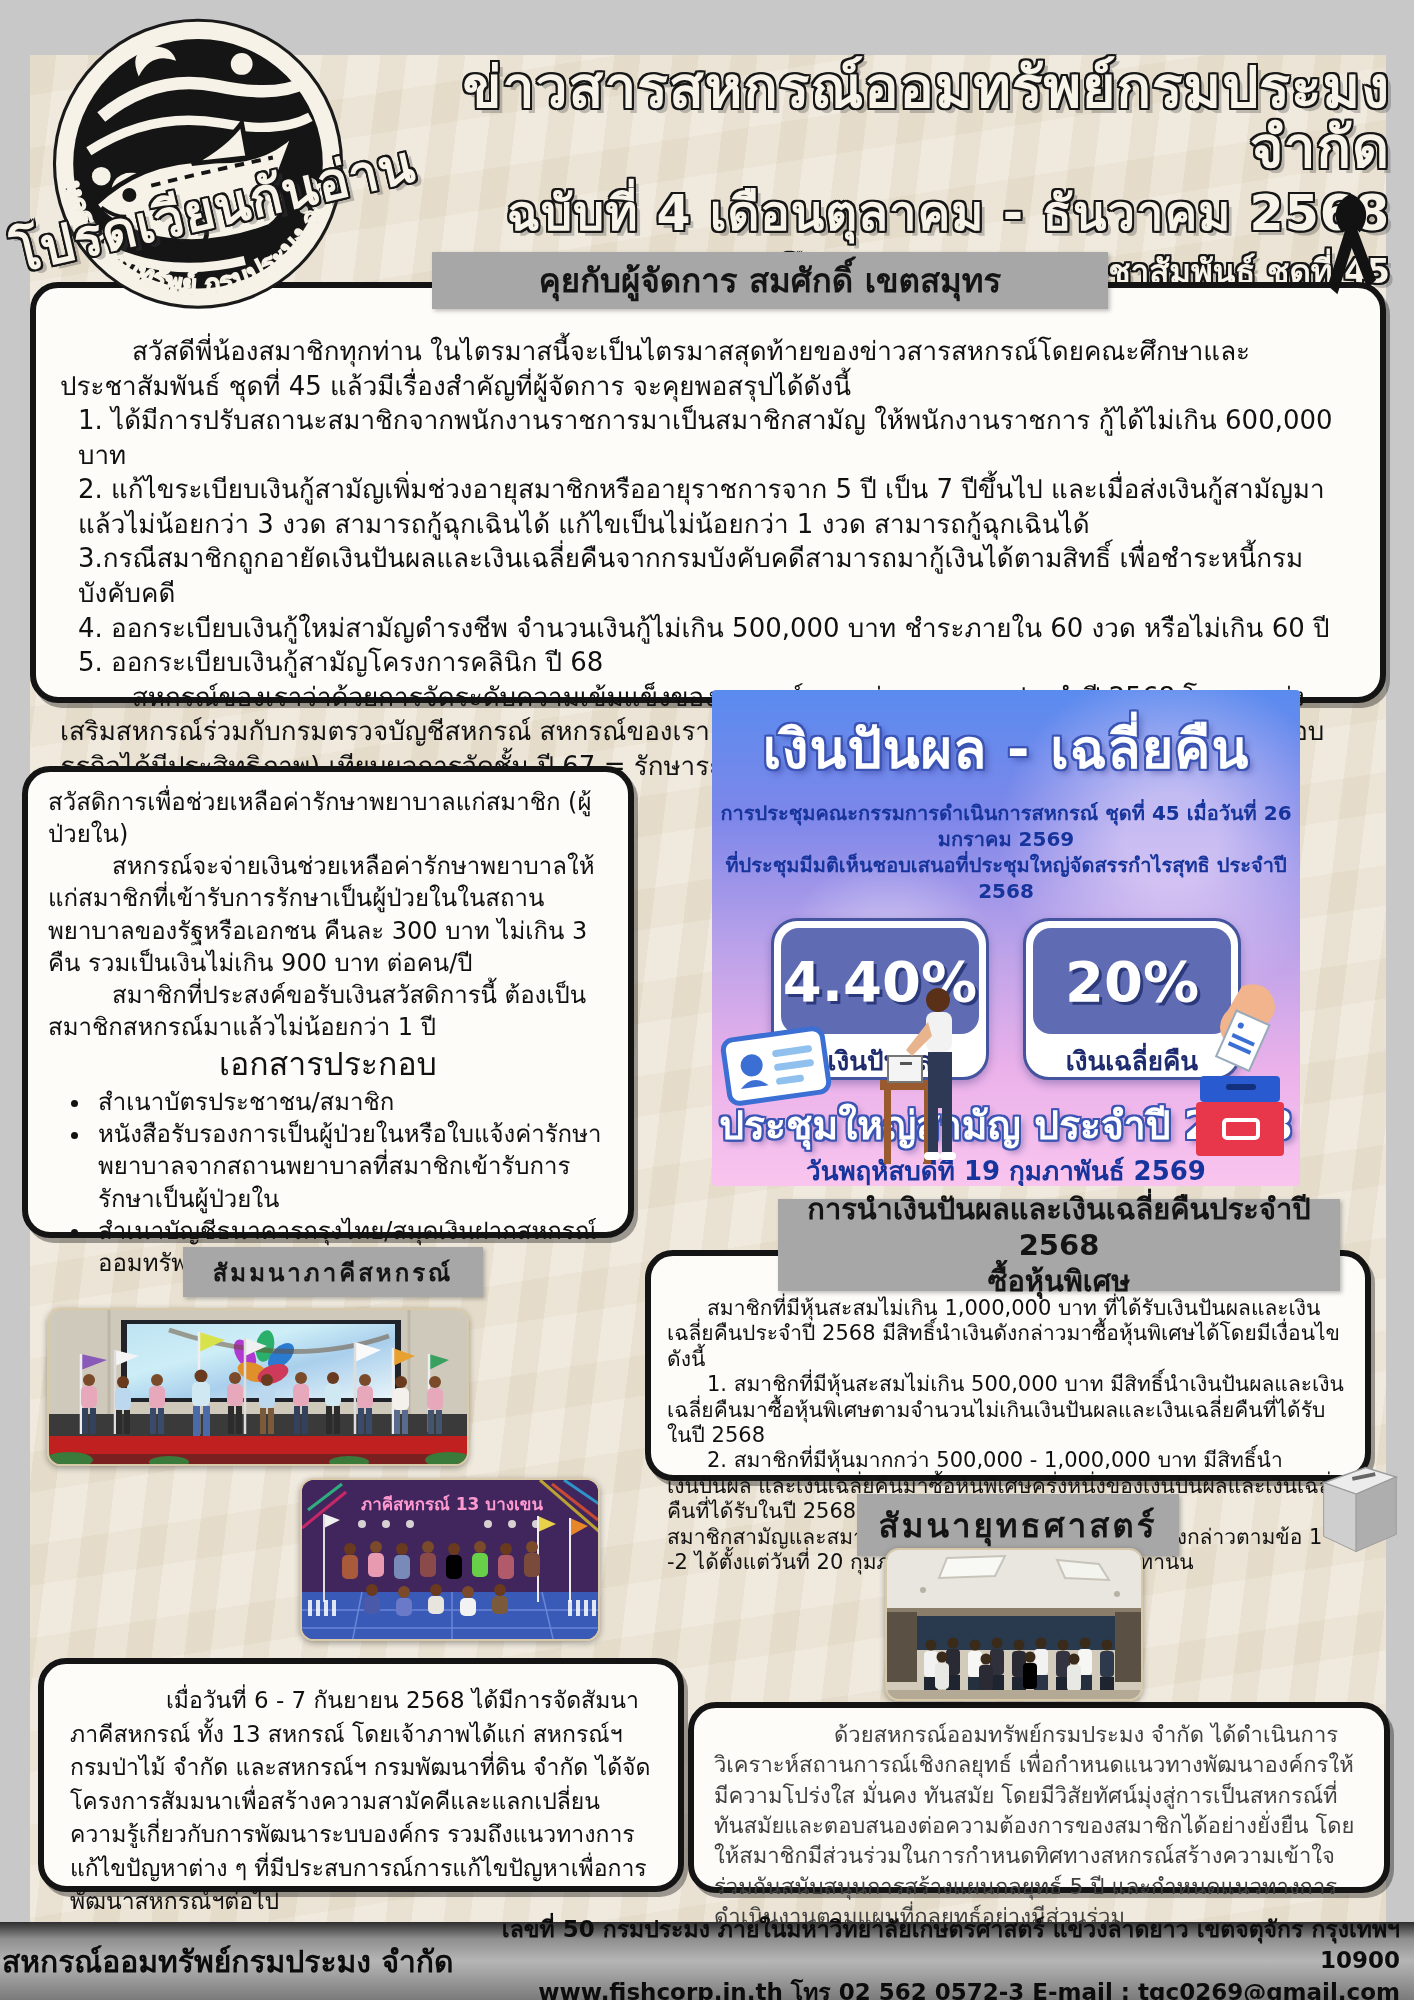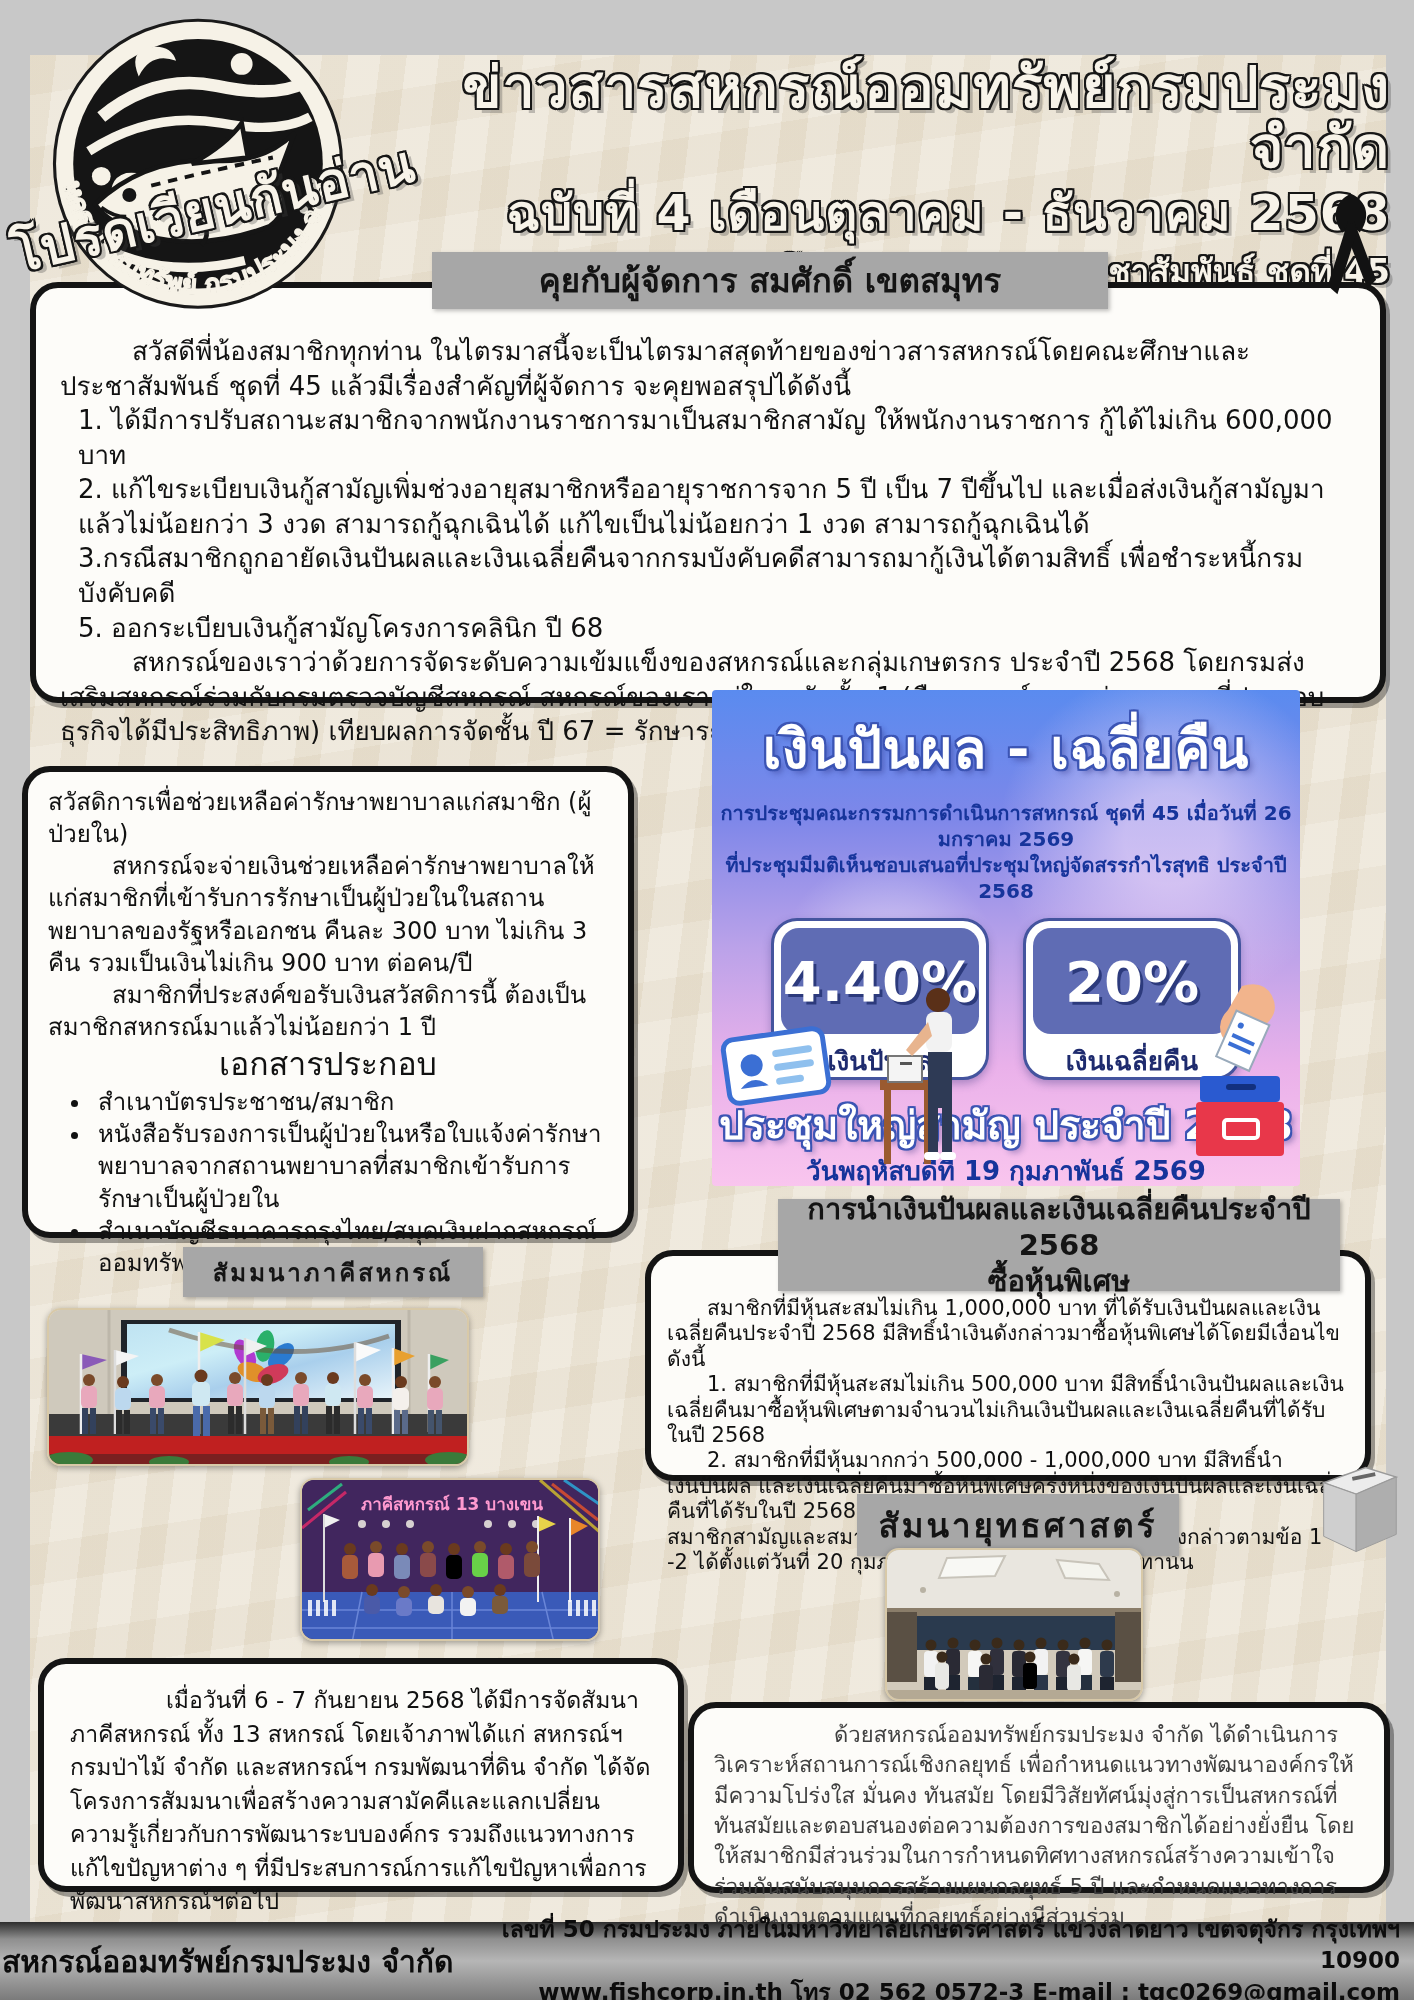--- a/index.html
+++ b/index.html
@@ -127,20 +127,21 @@
       <path d="M37 38 L16 106 L6 97 L27 30 Z" fill="#121212"></path>
     </svg>
   </div>
 
   <div class="abs round-box manager-box">
     <p class="ind">สวัสดีพี่น้องสมาชิกทุกท่าน ในไตรมาสนี้จะเป็นไตรมาสสุดท้ายของข่าวสารสหกรณ์โดยคณะศึกษาและประชาสัมพันธ์ ชุดที่ 45 แล้วมีเรื่องสำคัญที่ผู้จัดการ จะคุยพอสรุปได้ดังนี้</p>
     <ul>
       <li>1. ได้มีการปรับสถานะสมาชิกจากพนักงานราชการมาเป็นสมาชิกสามัญ ให้พนักงานราชการ กู้ได้ไม่เกิน 600,000 บาท</li>
       <li>2. แก้ไขระเบียบเงินกู้สามัญเพิ่มช่วงอายุสมาชิกหรืออายุราชการจาก 5 ปี เป็น 7 ปีขึ้นไป และเมื่อส่งเงินกู้สามัญมาแล้วไม่น้อยกว่า 3 งวด สามารถกู้ฉุกเฉินได้ แก้ไขเป็นไม่น้อยกว่า 1 งวด สามารถกู้ฉุกเฉินได้</li>
       <li>3.กรณีสมาชิกถูกอายัดเงินปันผลและเงินเฉลี่ยคืนจากกรมบังคับคดีสามารถมากู้เงินได้ตามสิทธิ์ เพื่อชำระหนี้กรมบังคับคดี</li>
+      <li>4. ออกระเบียบเงินกู้ใหม่สามัญดำรงชีพ จำนวนเงินกู้ไม่เกิน 500,000 บาท ชำระภายใน 60 งวด หรือไม่เกิน 60 ปี</li>
       <li>5. ออกระเบียบเงินกู้สามัญโครงการคลินิก ปี 68</li>
     </ul>
     <p class="ind">สหกรณ์ของเราว่าด้วยการจัดระดับความเข้มแข็งของสหกรณ์และกลุ่มเกษตรกร ประจำปี 2568 โดยกรมส่งเสริมสหกรณ์ร่วมกับกรมตรวจบัญชีสหกรณ์ สหกรณ์ของเราอยู่ในระดับชั้น 1 (คือสหกรณ์และกลุ่มเกษตกรที่ประกอบธุรกิจได้มีประสิทธิภาพ) เทียบผลการจัดชั้น ปี 67 = รักษาระดับได้</p>
   </div>
   <div class="abs gray-bar" style="left:432px; top:252px; width:676px; height:57px; font-size:33px; z-index:5;">คุยกับผู้จัดการ สมศักดิ์ เขตสมุทร</div>
 
   <div class="abs round-box welfare-box">
     <p>สวัสดิการเพื่อช่วยเหลือค่ารักษาพยาบาลแก่สมาชิก (ผู้ป่วยใน)</p>
     <p class="ind">สหกรณ์จะจ่ายเงินช่วยเหลือค่ารักษาพยาบาลให้แก่สมาชิกที่เข้ารับการรักษาเป็นผู้ป่วยในในสถานพยาบาลของรัฐหรือเอกชน คืนละ 300 บาท ไม่เกิน 3 คืน รวมเป็นเงินไม่เกิน 900 บาท ต่อคน/ปี</p>
     <p class="ind">สมาชิกที่ประสงค์ขอรับเงินสวัสดิการนี้ ต้องเป็นสมาชิกสหกรณ์มาแล้วไม่น้อยกว่า 1 ปี</p>

